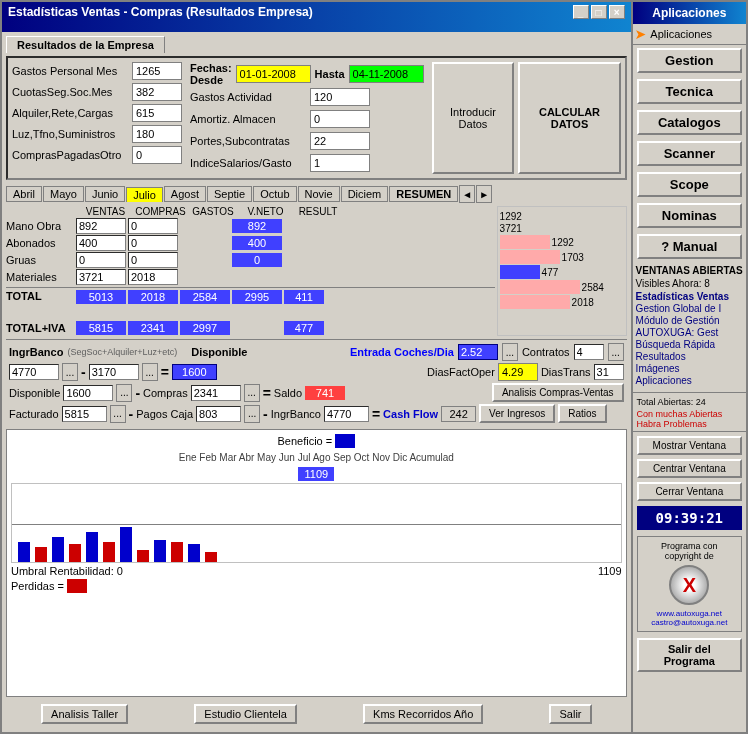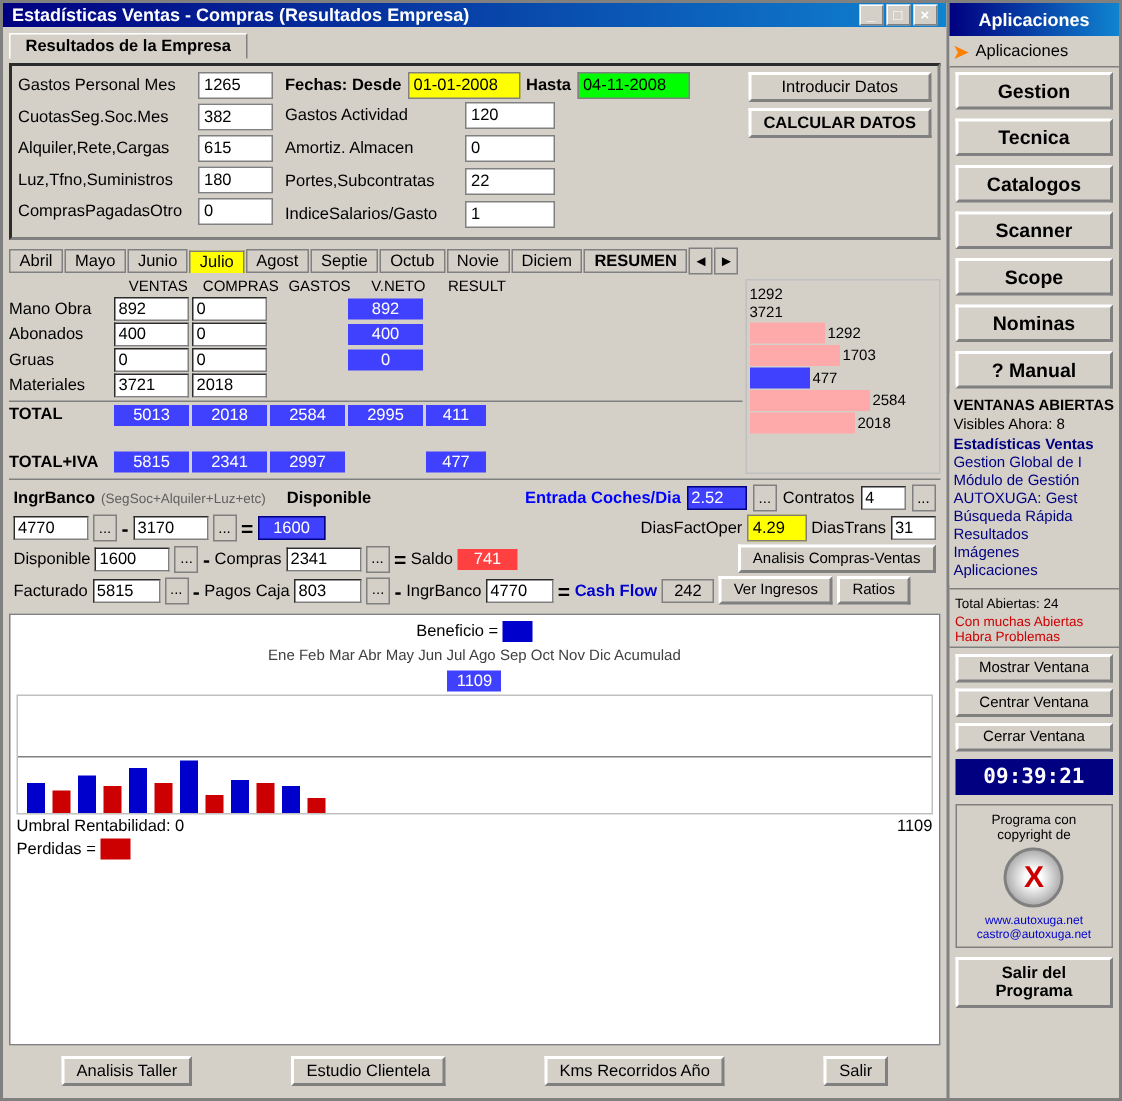--- a/index.html
+++ b/index.html
@@ -2,21 +2,21 @@
 <html><head>
   <meta charset="utf-8">
   <style>
     * { box-sizing: border-box; margin: 0; padding: 0; }
     body { font-family: Arial, sans-serif; font-size: 11px; background: #d4d0c8; width: 748px; height: 734px; overflow: hidden; }
     
     .window { width: 748px; height: 734px; display: flex; flex-direction: row; border: 2px solid #808080; }
     
     .main-area { width: 632px; height: 100%; display: flex; flex-direction: column; background: #d4d0c8; }
     
-    .title-bar { background: linear-gradient(to right, #000080, #1084d0); color: white; padding: 3px 6px; font-size: 12px; font-weight: bold; display: flex; align-items: center; justify-content: space-between; height: 16px; }
+    .title-bar { background: linear-gradient(to right, #000080, #1084d0); color: white; padding: 3px 6px; font-size: 12px; font-weight: bold; display: flex; align-items: flex-start; justify-content: space-between; height: 30px; }
     .title-buttons { display: flex; gap: 2px; }
     .title-btn { width: 16px; height: 14px; background: #d4d0c8; border: 1px solid #808080; font-size: 10px; cursor: pointer; display: flex; align-items: center; justify-content: center; border-top-color: #fff; border-left-color: #fff; }
     
     .content { padding: 4px; flex: 1; display: flex; flex-direction: column; gap: 3px; }
     .tab-button { background: #d4d0c8; border: 1px solid #808080; padding: 2px 10px; cursor: pointer; font-size: 11px; border-top-color: #fff; border-left-color: #fff; }
     .tab-button.active { background: #d4d0c8; border-bottom: none; font-weight: bold; }
     
     .panel { background: #d4d0c8; border: 2px inset #808080; padding: 6px; }
     
     .field-row { display: flex; align-items: center; margin-bottom: 2px; }
@@ -133,21 +133,21 @@
             <div class="field-row">
               <span class="field-label">Portes,Subcontratas</span>
               <input class="field-input w60" value="22" style="">
             </div>
             <div class="field-row">
               <span class="field-label">IndiceSalarios/Gasto</span>
               <input class="field-input w60" value="1" style="">
             </div>
           </div>
 
-          <div style="display:flex; flex-direction:column; gap:4px; ">
+          <div style="display:flex; flex-direction:row; gap:4px; justify-content:center;">
             <button class="btn">Introducir Datos</button>
             <button class="btn" style="font-weight:bold;">CALCULAR DATOS</button>
           </div>
         </div>
       </div>
 
       <div class="tabs-row">
         <div class="month-tab">Abril</div>
         <div class="month-tab">Mayo</div>
         <div class="month-tab">Junio</div>

